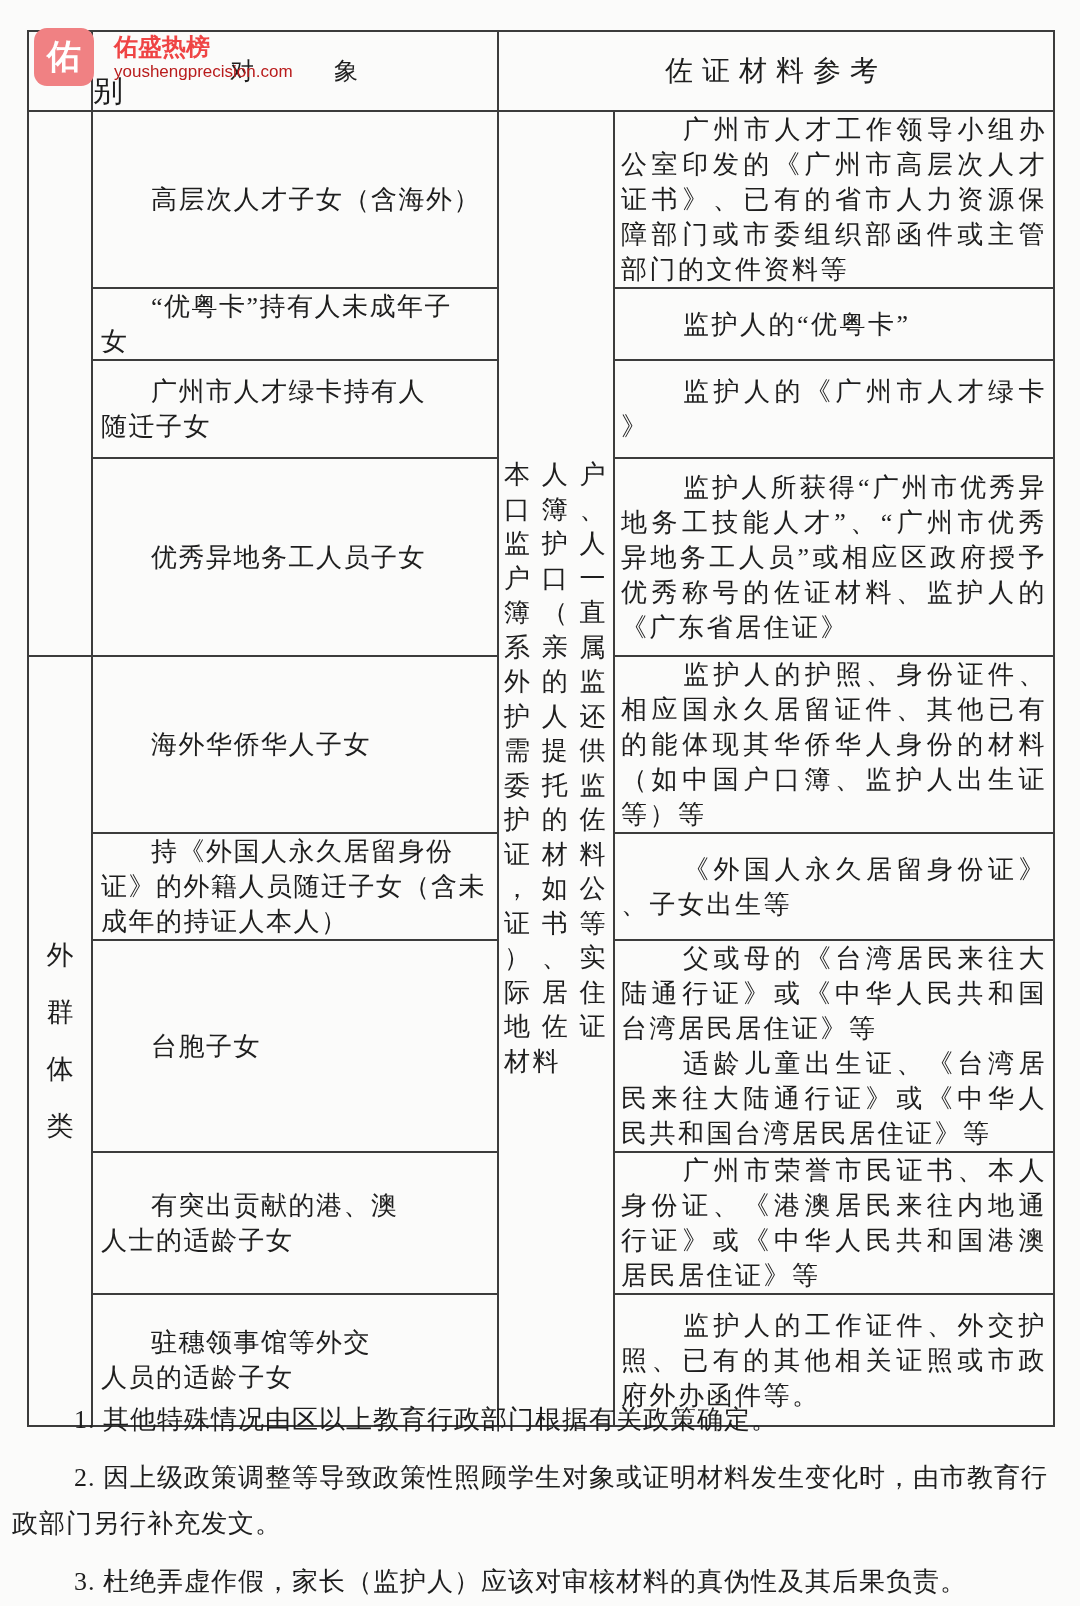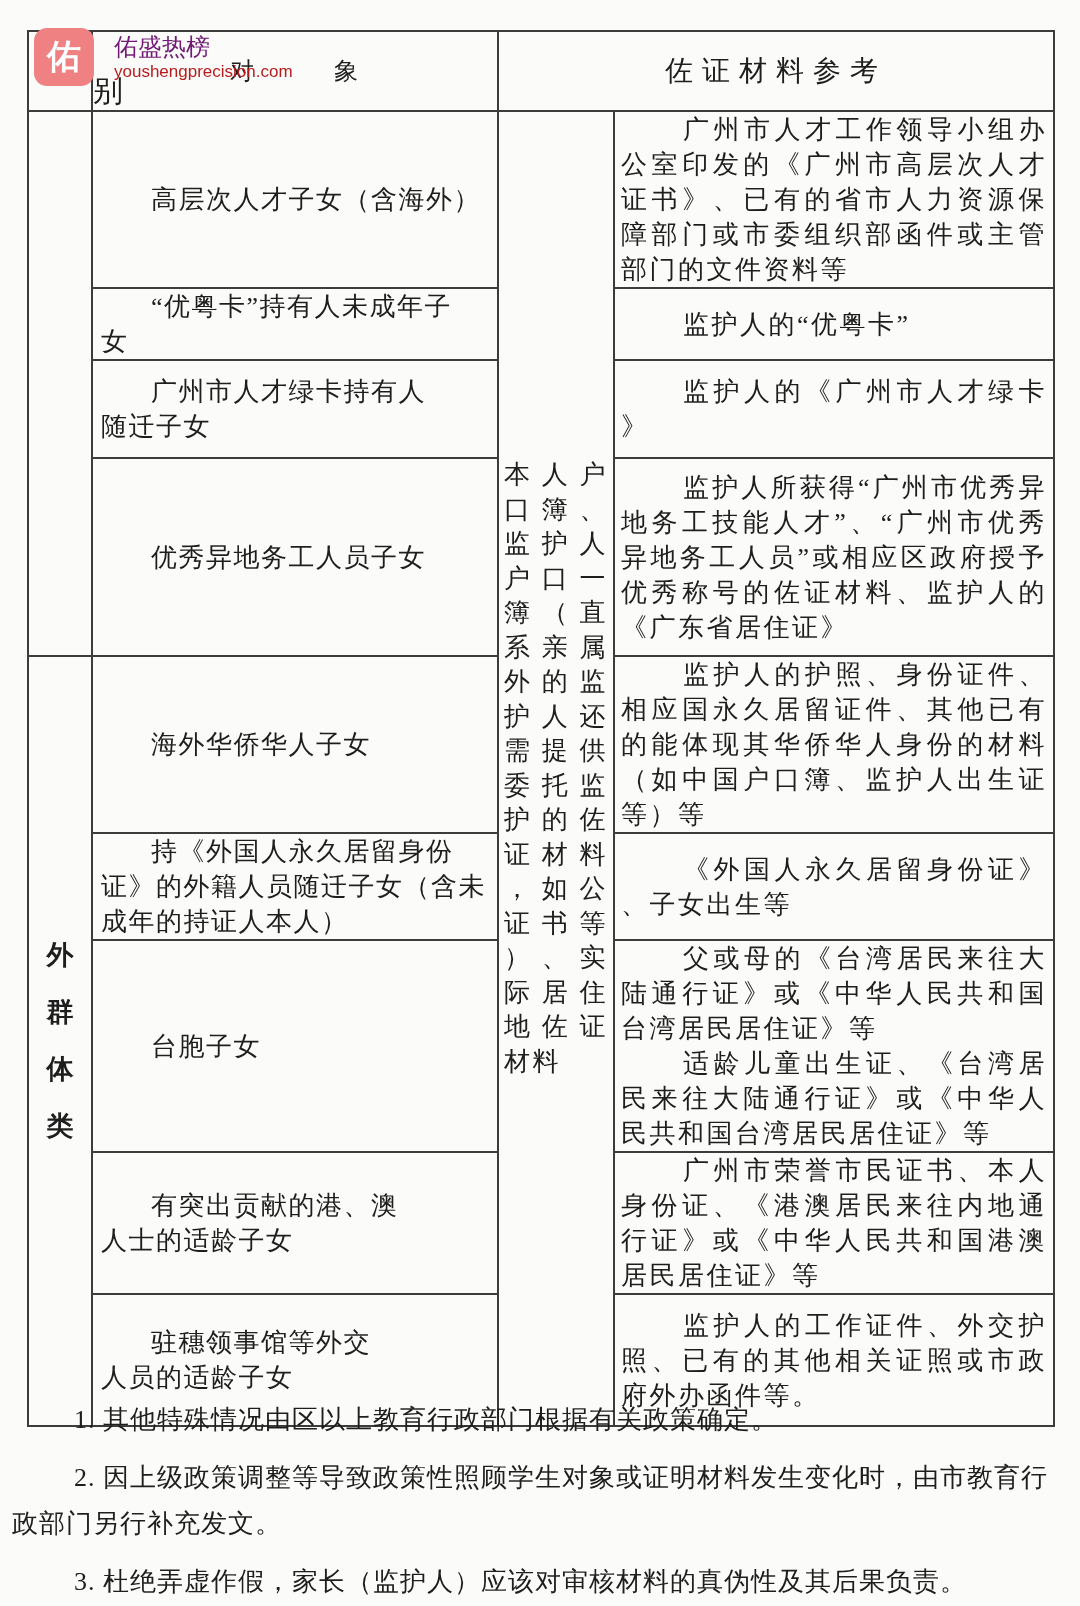--- a/index.html
+++ b/index.html
@@ -28,21 +28,21 @@
   th.h-cat .bie{
     position:absolute;left:64px;bottom:4px;
     font-size:30px;letter-spacing:0;line-height:1;z-index:4;
   }
   th.h-target{font-size:24px;text-align:center;letter-spacing:2px;}
   th.h-mat{font-size:28px;letter-spacing:9px;}
 
   td.cat{text-align:center;}
   td.cat .vert{
     width:30px;margin:0 auto;font-size:27px;line-height:57px;
-    word-break:break-all;text-align:center;font-weight:bold;
+    word-break:break-all;text-align:center;
   }
 
   td.obj p{
     margin:0;padding:0 8px;font-size:26px;line-height:35px;
     letter-spacing:1.5px;text-indent:50px;white-space:pre-line;
   }
 
   td.mid{vertical-align:top;padding-top:200px;}
   td.mid .blk{
     width:104px;margin:0 auto;font-size:26px;line-height:34.5px;
@@ -59,21 +59,21 @@
   
   .wm{position:absolute;left:34px;top:28px;z-index:6;display:flex;}
   .wm-logo{
     width:60px;height:58px;border-radius:13px;background:#f08183;
     display:flex;align-items:center;justify-content:center;
     color:#ffffff;font-size:34px;font-weight:bold;
     font-family:"Liberation Sans","DejaVu Sans",sans-serif;
   }
   .wm-text{margin-left:20px;padding-top:6px;
     font-family:"Liberation Sans","DejaVu Sans",sans-serif;}
-  .wm-brand{font-size:24px;font-weight:normal;color:#701a75;line-height:26px;}
+  .wm-brand{font-size:24px;font-weight:bold;color:#ef4444;line-height:26px;}
   .wm-domain{font-size:17px;color:#b91c1c;line-height:24px;}
 
   
   .notes{position:absolute;left:0;top:1377px;width:1080px;padding-top:8px;}
   .notes .nt{margin:0 0 0 66px;font-size:26px;line-height:46px;
     letter-spacing:1px;font-weight:bold;}
   .notes p{margin:12px;font-size:26px;line-height:46px;letter-spacing:1px;
     text-indent:62px;word-break:break-all;line-break:anywhere;}
 </style>
 </head>

